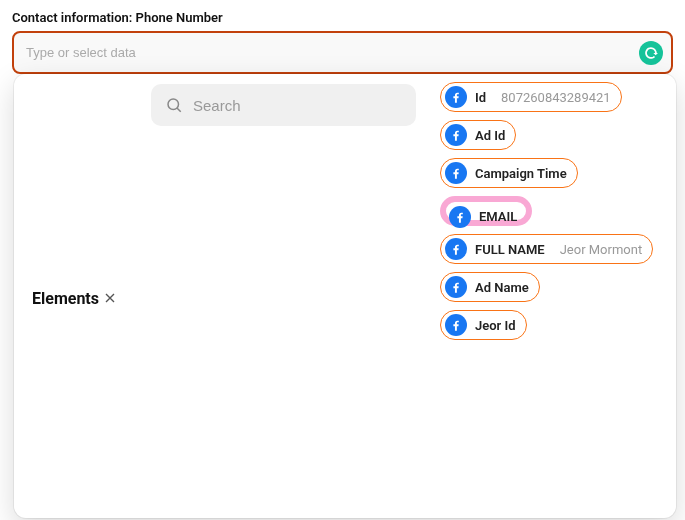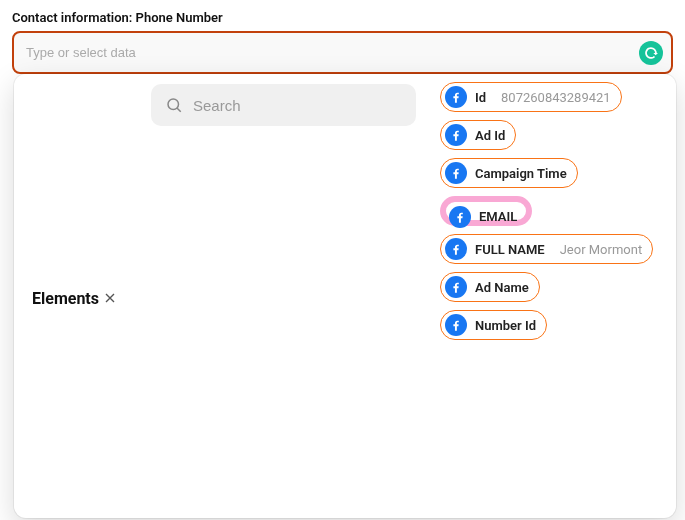--- a/index.html
+++ b/index.html
@@ -275,16 +275,16 @@
             </svg>
           </span>
           <span class="pill-label">Ad Name</span>
         </div></div>
       <div class="row"><div class="pill">
           <span class="pill-icon">
             <svg viewBox="0 0 24 24">
               <path d="M13.5 22v-8h2.7l.4-3.1h-3.1V8.9c0-.9.3-1.5 1.6-1.5h1.7V4.6c-.3 0-1.3-.1-2.5-.1-2.5 0-4.1 1.5-4.1 4.2v2.2H7.5V14h2.7v8h3.3z"></path>
             </svg>
           </span>
-          <span class="pill-label">Number Id</span>
+          <span class="pill-label">Jeor Id</span>
         </div></div>
     </div>
 </div>
 
 </body></html>

